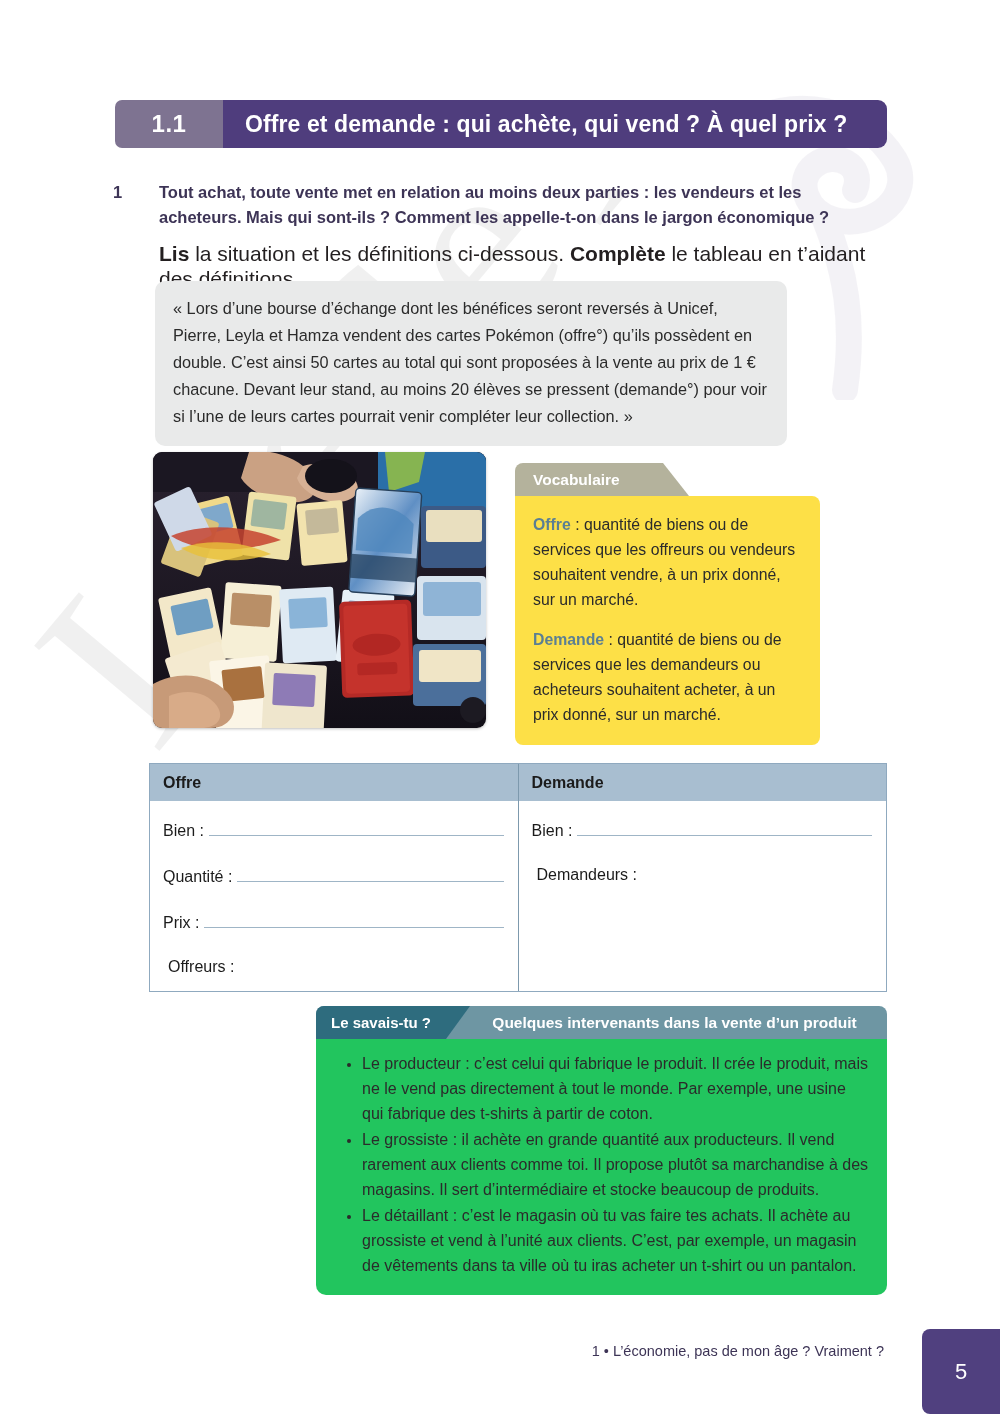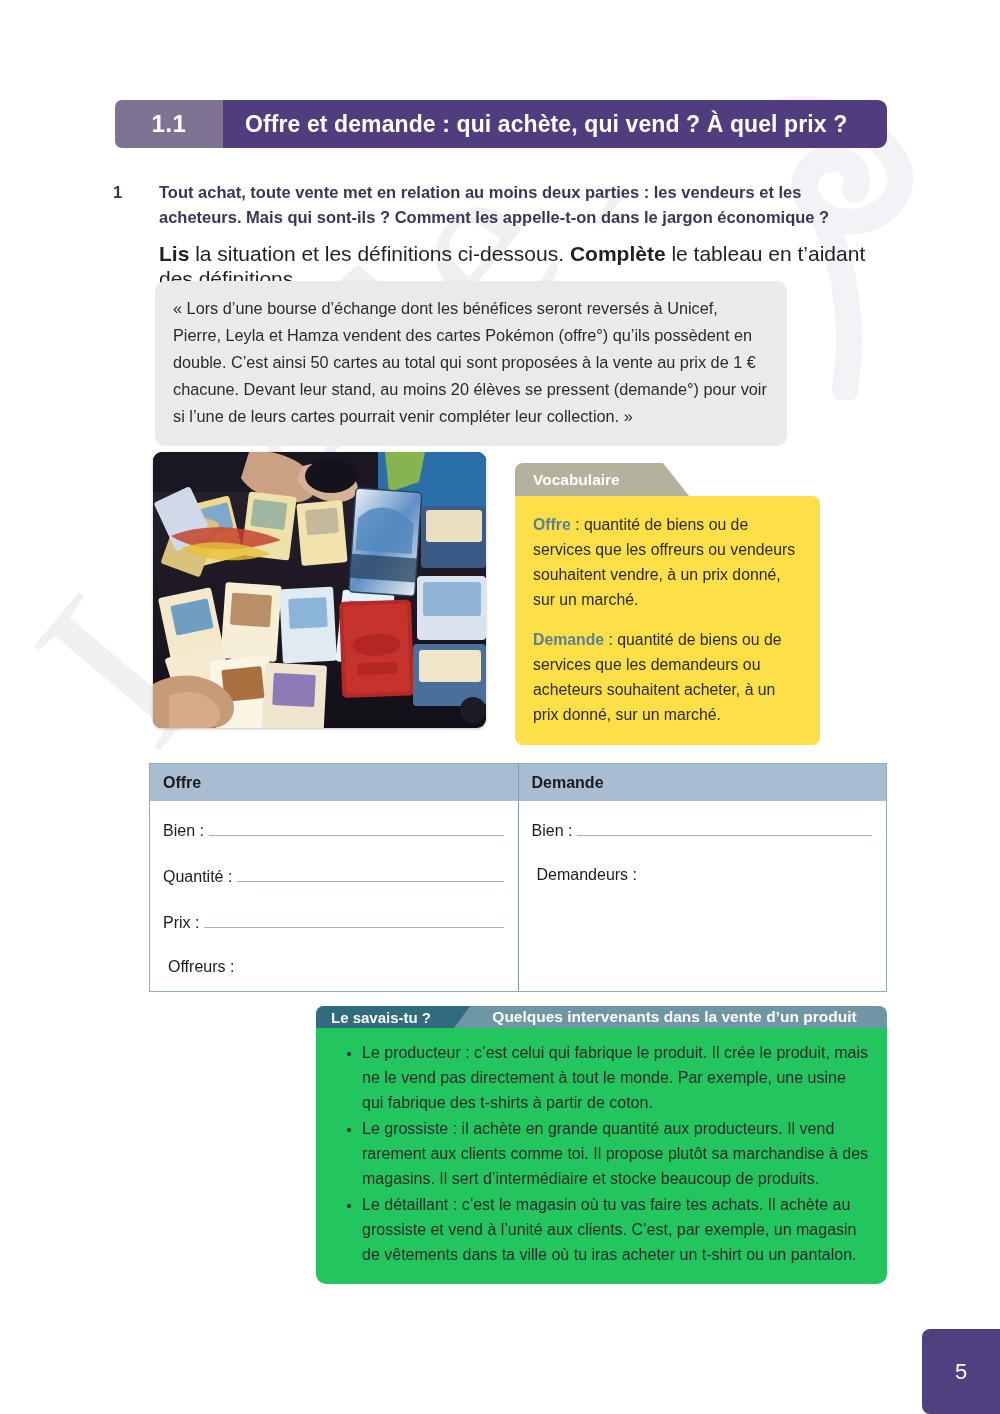--- a/index.html
+++ b/index.html
@@ -256,21 +256,21 @@
 
   
   .savais {
     position: absolute;
     left: 316px;
     top: 1006px;
     width: 571px;
   }
   .savais-head {
     display: flex;
-    height: 22px;
+    height: 33px;
     border-radius: 8px 8px 0 0;
     overflow: hidden;
     background: #6e96a3;
   }
   .savais-left {
     position: relative;
     width: 130px;
     background: #2e6c7e;
     color: #ffffff;
     font-weight: bold;
@@ -514,15 +514,16 @@
     </div>
     <div class="savais-body">
       <ul class="savais-list">
         <li>Le producteur : c’est celui qui fabrique le produit. Il crée le produit, mais ne le vend pas directement à tout le monde. Par exemple, une usine qui fabrique des t-shirts à partir de coton.</li>
         <li>Le grossiste : il achète en grande quantité aux producteurs. Il vend rarement aux clients comme toi. Il propose plutôt sa marchandise à des magasins. Il sert d’intermédiaire et stocke beaucoup de produits.</li>
         <li>Le détaillant : c’est le magasin où tu vas faire tes achats. Il achète au grossiste et vend à l’unité aux clients. C’est, par exemple, un magasin de vêtements dans ta ville où tu iras acheter un t-shirt ou un pantalon.</li>
       </ul>
     </div>
   </div>
 
+  <div class="footer-note">1 • L’économie, pas de mon âge ? Vraiment ?</div>
   <div class="page-number">5</div>
 
 </div>
 
 </body></html>

